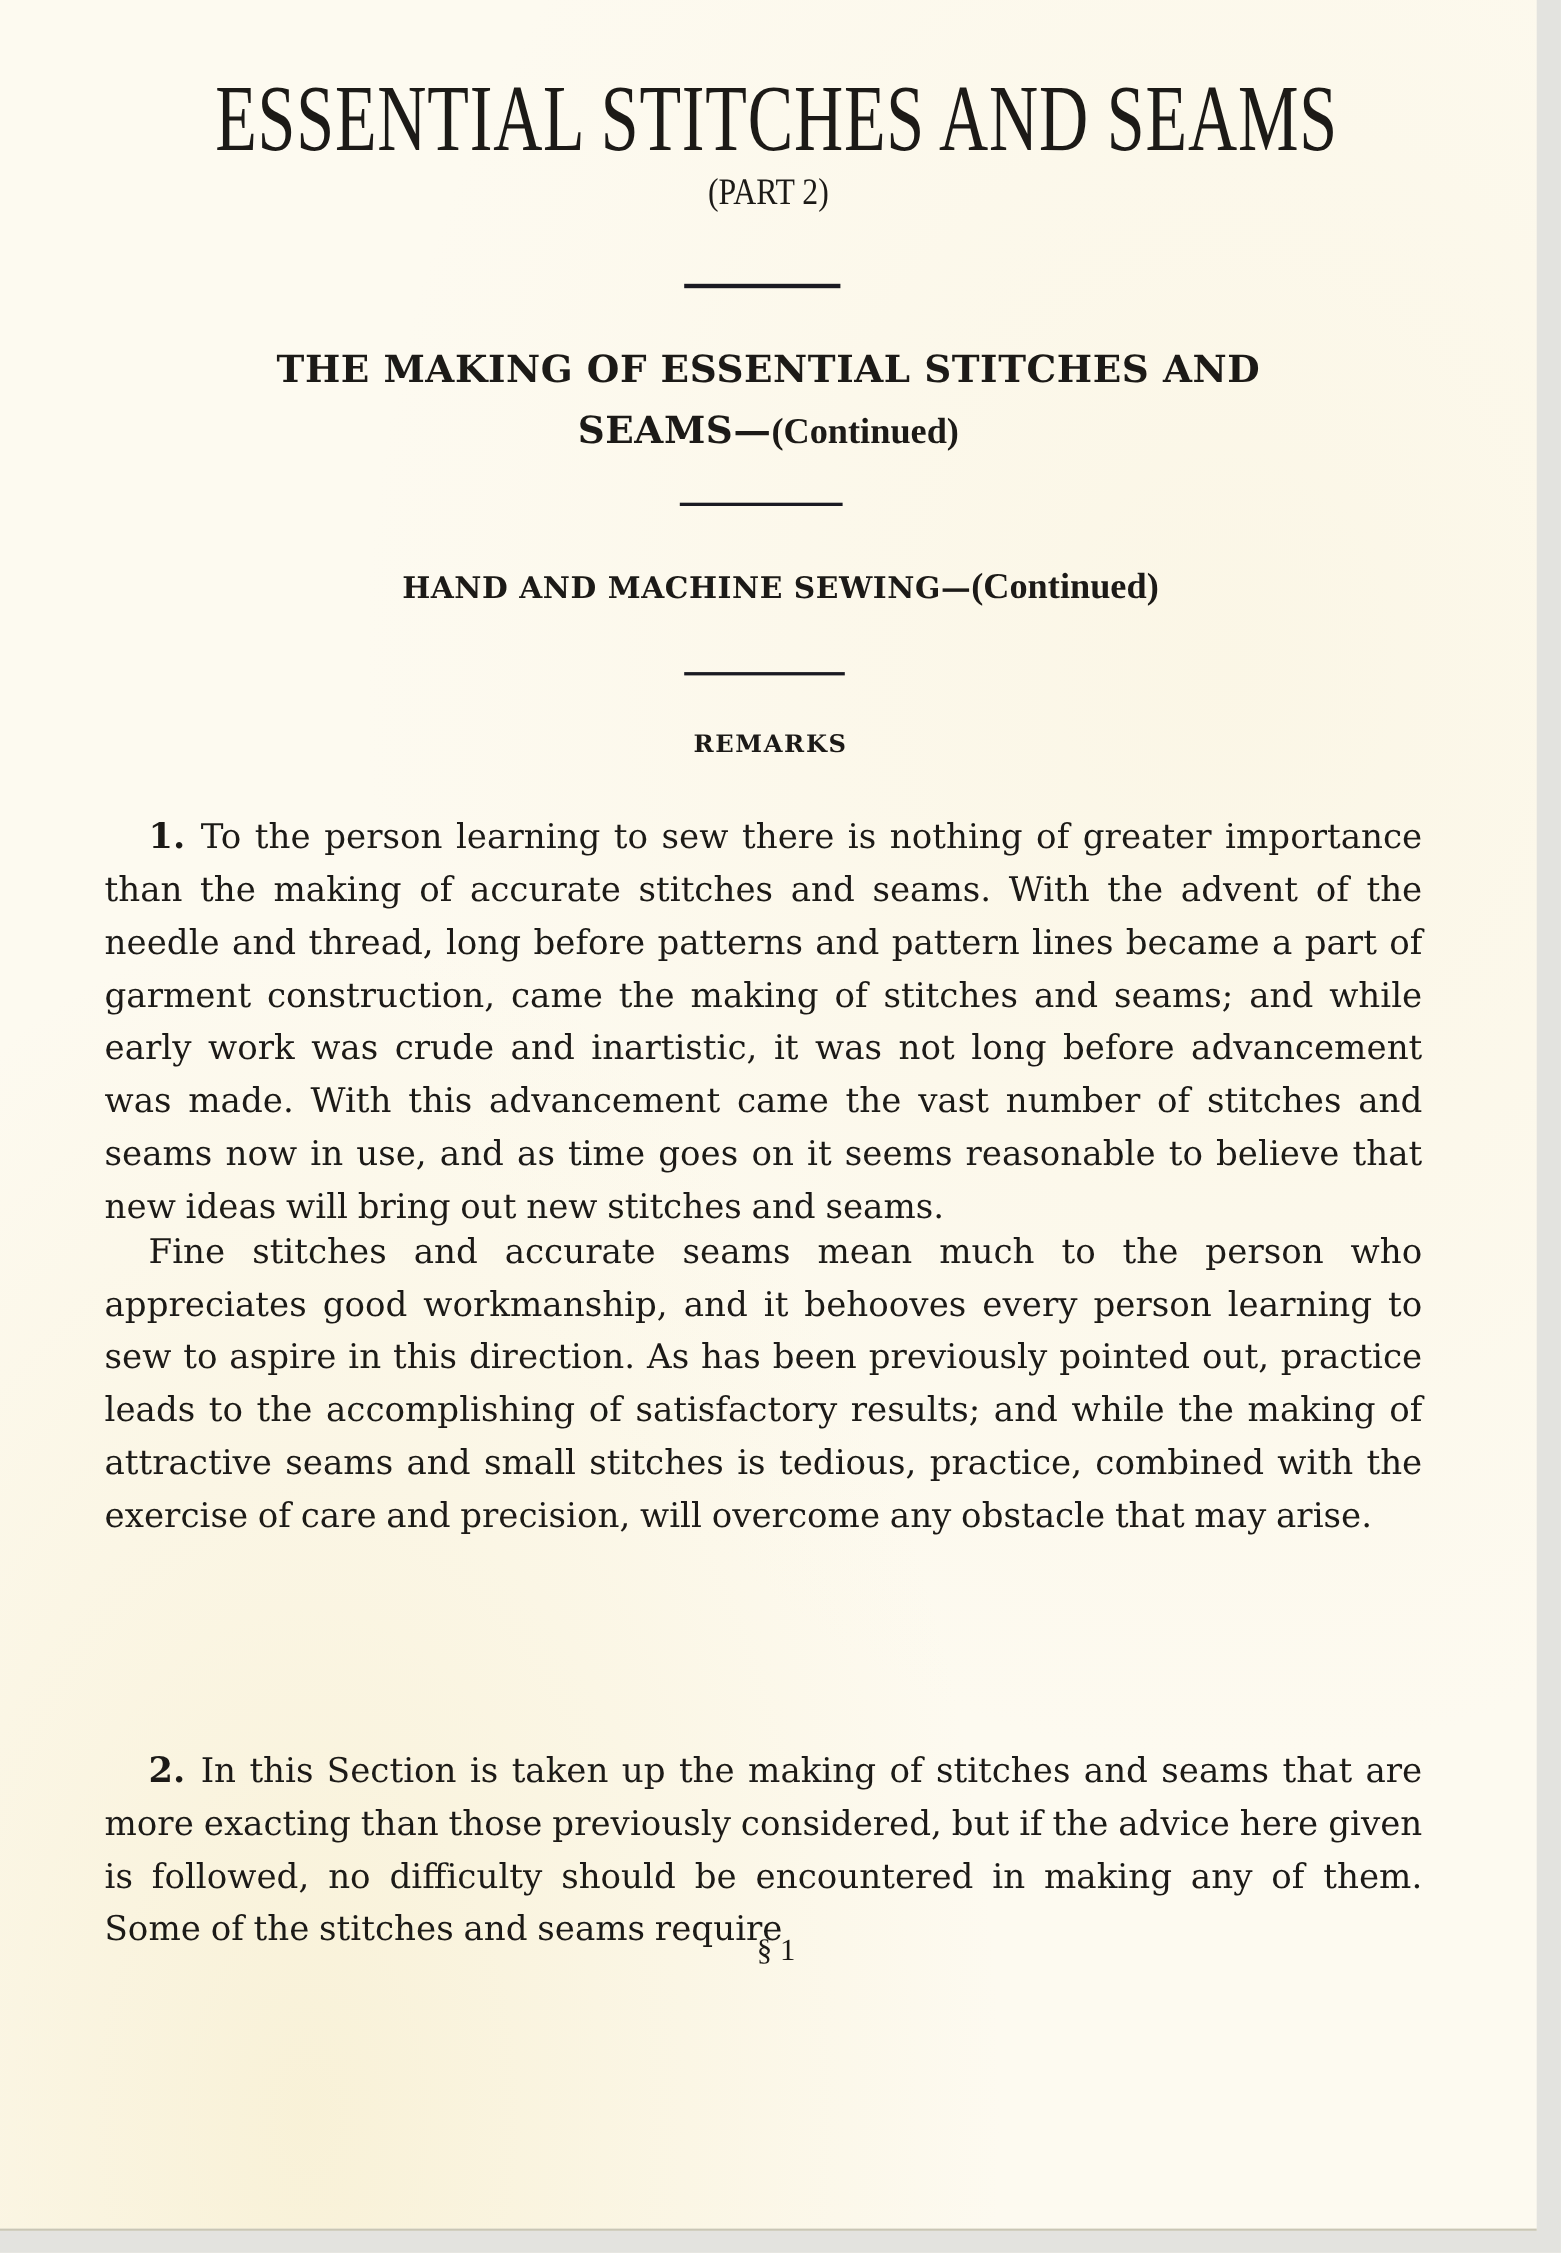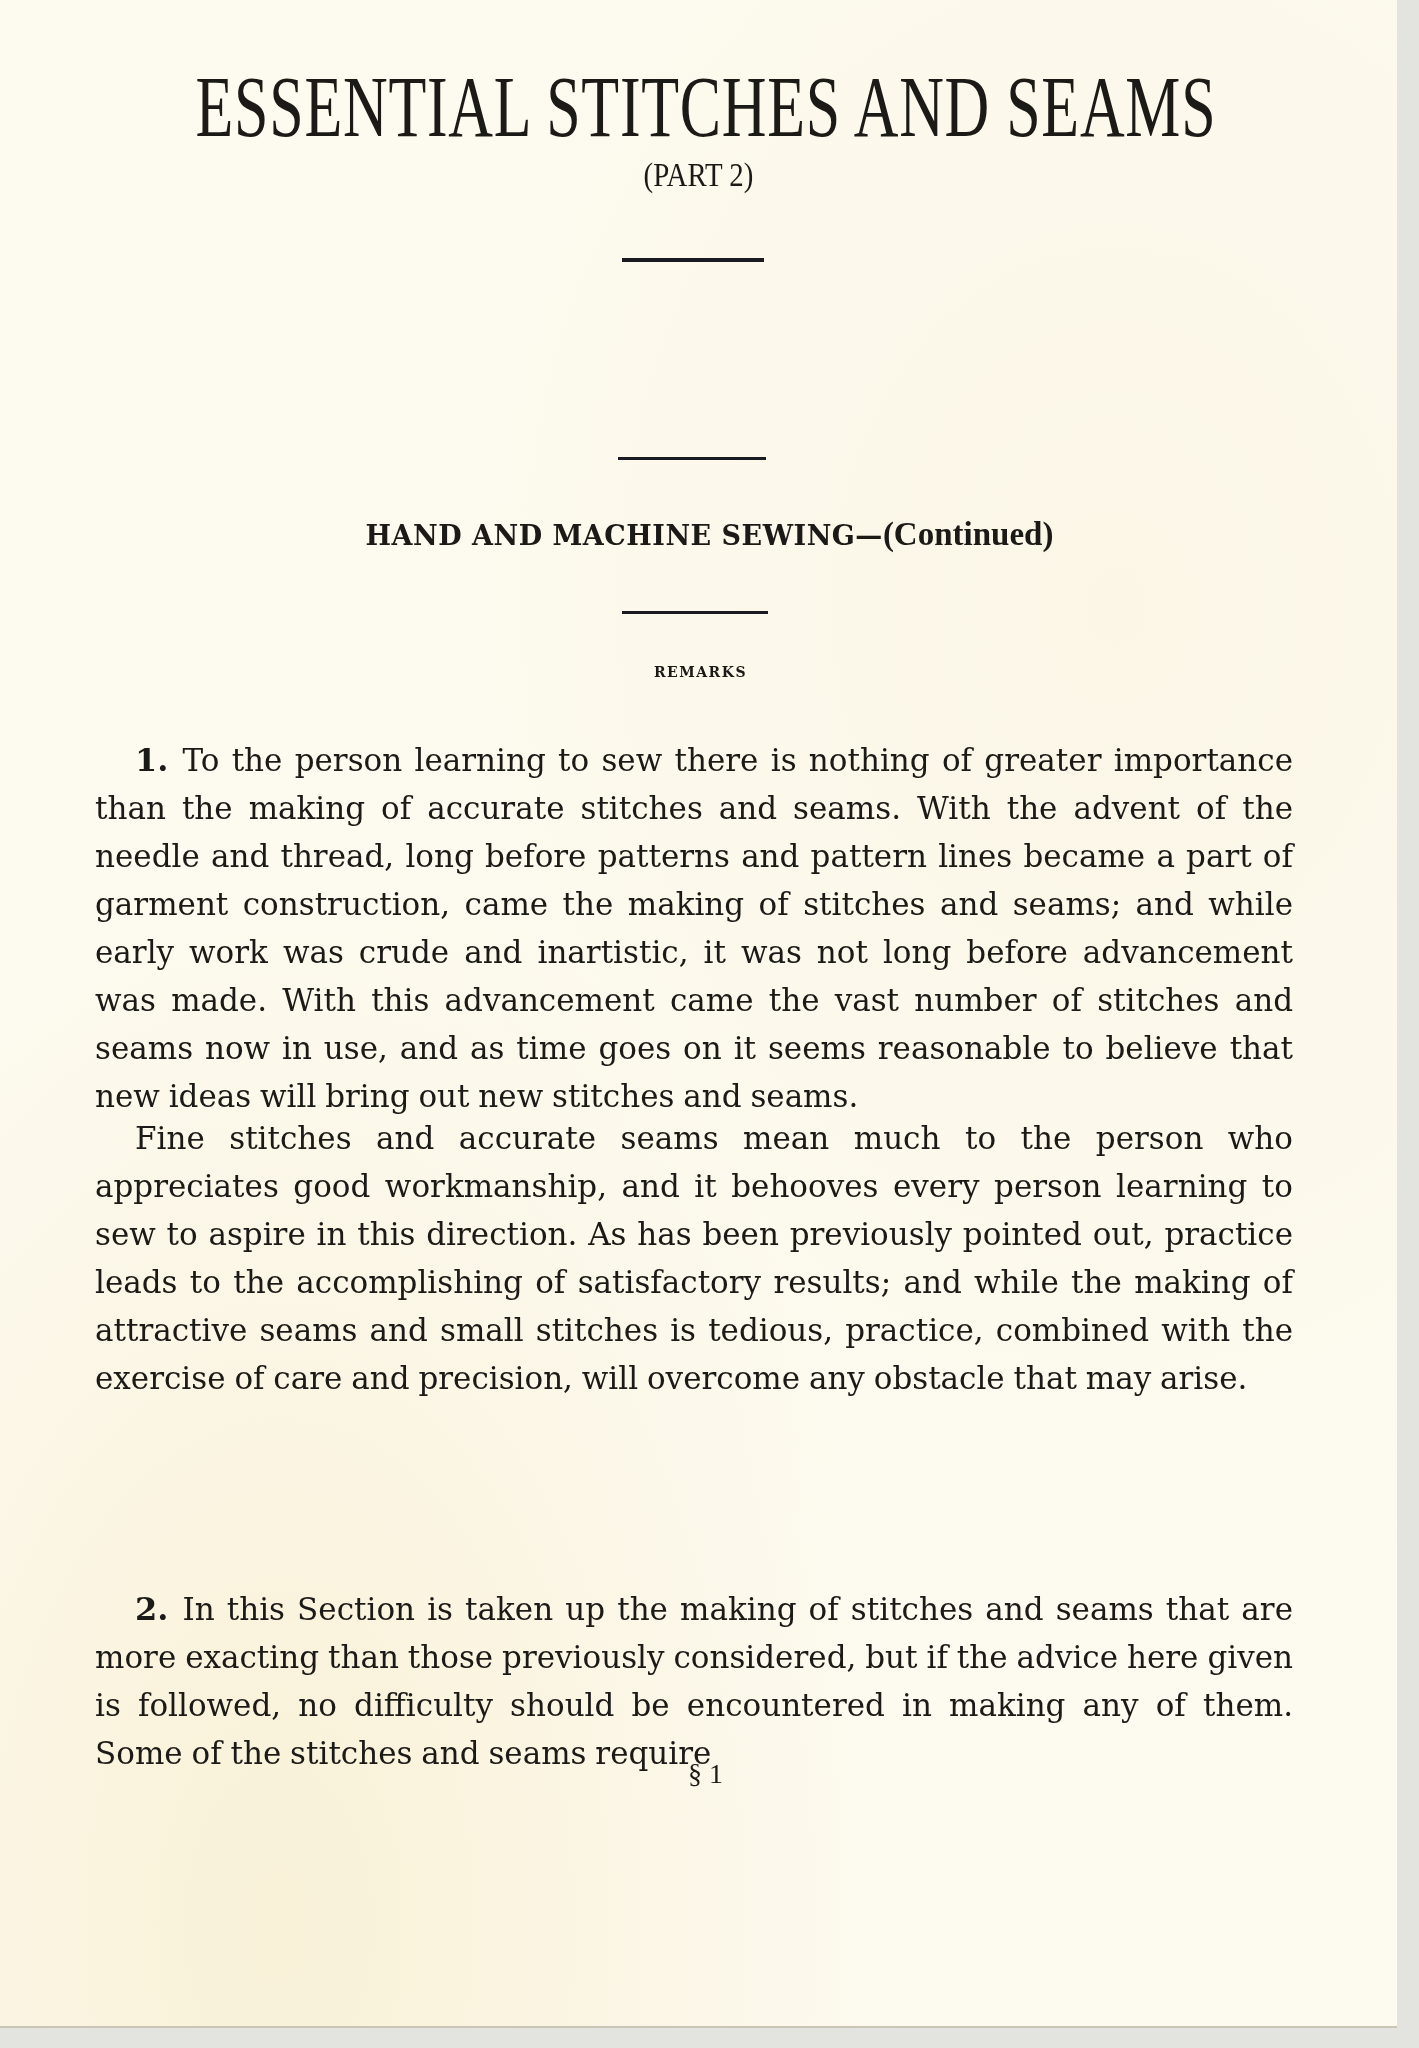--- a/index.html
+++ b/index.html
@@ -88,21 +88,21 @@
       padding-left: 22px;
     }
     .h3 .cont { font-size: 33px; }
     .remarks {
       position: absolute;
       left: 0; right: 0;
       top: 664px;
       text-align: center;
       font-family: "DejaVu Serif", serif;
       font-weight: bold;
-      font-size: 14px;
+      font-size: 22px;
       letter-spacing: 1.5px;
       padding-left: 4px;
     }
     .body-text {
       position: absolute;
       left: 95px;
       width: 1198px;
       font-family: "DejaVu Serif", serif;
       font-size: 31px;
       line-height: 48px;
@@ -146,20 +146,24 @@
 </head>
 <body>
 
 <div class="page">
 
   <div class="title">ESSENTIAL STITCHES AND SEAMS</div>
   <div class="part">(PART 2)</div>
 
   <div class="rule r1"></div>
 
+  <div class="h2">
+    <span>THE MAKING OF ESSENTIAL STITCHES AND</span>
+    <span class="line2"><span>SEAMS—</span><span class="cont">(Continued)</span></span>
+  </div>
 
   <div class="rule r2"></div>
 
   <div class="h3">
     <span>HAND AND MACHINE SEWING—</span><span class="cont">(Continued)</span>
   </div>
 
   <div class="rule r3"></div>
 
   <div class="remarks">REMARKS</div>

